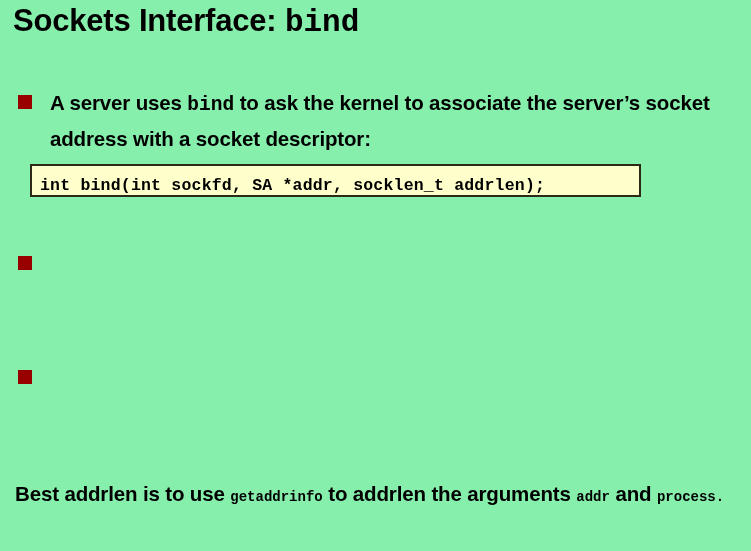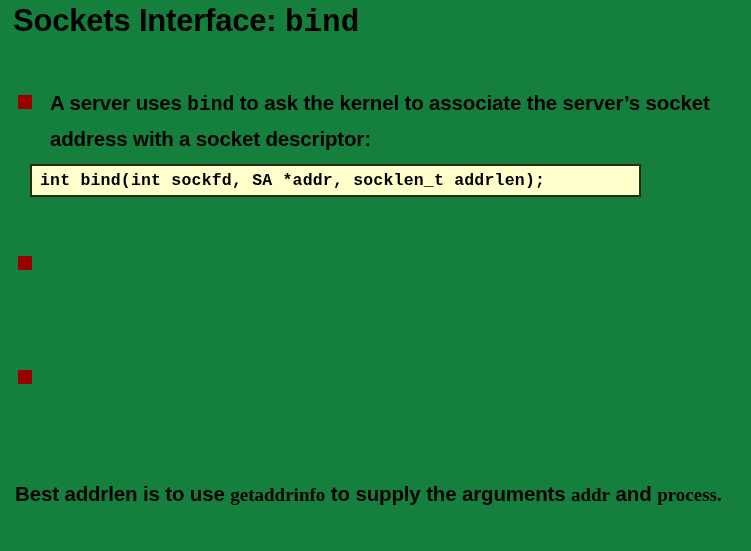--- a/index.html
+++ b/index.html
@@ -10,21 +10,21 @@
     width: 751px;
     height: 551px;
     background: #ffffff;
     font-family: "Liberation Sans", sans-serif;
     overflow: hidden;
   }
   .slide {
     position: relative;
     width: 751px;
     height: 551px;
-    background: #15803d;
+    background: #86efac;
   }
   .slide-title {
     position: absolute;
     left: 13px;
     top: 3px;
     font-size: 31px;
     font-weight: bold;
     color: #000000;
     letter-spacing: -0.2px;
     white-space: nowrap;
@@ -71,21 +71,21 @@
   .code-box {
     position: absolute;
     left: 30px;
     top: 160px;
     width: 611px;
     height: 33px;
     background: #ffffcc;
     border: 2px solid #2a2a17;
     box-sizing: border-box;
     display: flex;
-    align-items: center;
+    align-items: flex-end;
   }
   .code-text {
     font-family: "Liberation Mono", "DejaVu Sans Mono", monospace;
     font-size: 16.5px;
     font-weight: bold;
     color: #000000;
     padding-left: 8px;
     white-space: pre;
     letter-spacing: 0.2px;
   }
@@ -104,23 +104,23 @@
     left: 15px;
     top: 473px;
     width: 720px;
     font-size: 20.5px;
     font-weight: bold;
     color: #000000;
     line-height: 34px;
     letter-spacing: -0.15px;
   }
   .closing .mono {
-    font-family: Liberation Serif, serif;
+    font-family: Liberation Mono, monospace;
     font-weight: bold;
-    font-size: 19px;
+    font-size: 14px;
     letter-spacing: 0px;
   }
 </style>
 </head>
 <body>
 
 <div class="slide">
 
   <div class="slide-title">
     <span>Sockets Interface: </span><span class="mono">bind</span>
@@ -132,16 +132,16 @@
     <div class="bullet-text" id="b1-text"><span>A server uses </span><span class="mono">bind</span><span> to ask the kernel to associate the server’s socket address with a socket descriptor:</span></div>
 
     <div class="code-box">
       <span class="code-text">int bind(int sockfd, SA *addr, socklen_t addrlen);</span>
     </div>
 
     <span class="bullet-mark" id="b2-mark"></span>
 
     <span class="bullet-mark" id="b3-mark"></span>
 
-    <div class="closing"><span>Best addrlen is to use </span><span class="mono">getaddrinfo</span><span> to supply the arguments </span><span class="mono">addr</span><span> and </span><span class="mono">process.</span></div>
+    <div class="closing"><span>Best addrlen is to use </span><span class="mono">getaddrinfo</span><span> to addrlen the arguments </span><span class="mono">addr</span><span> and </span><span class="mono">process.</span></div>
 
   </div>
 </div>
 
 </body></html>

